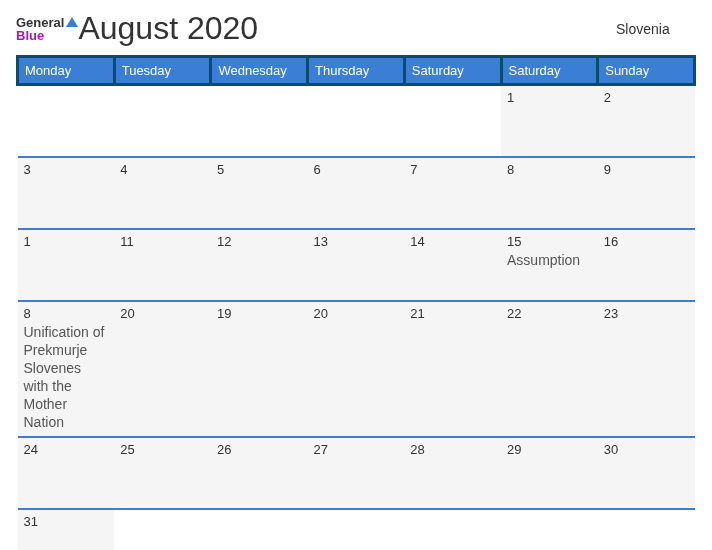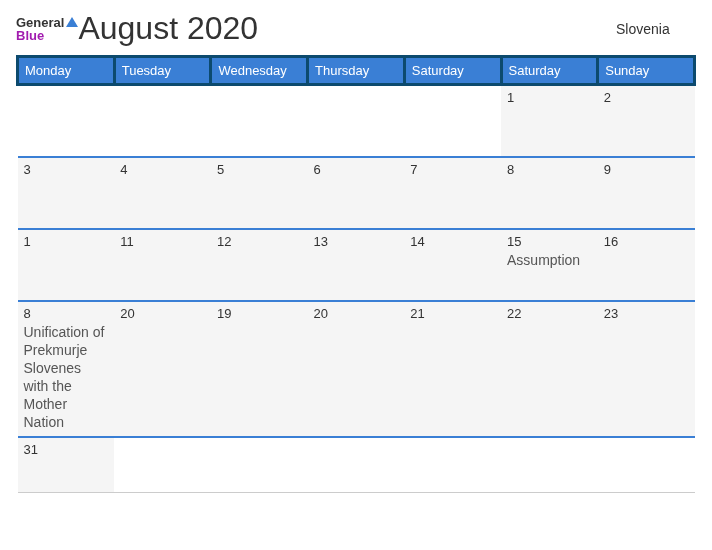--- a/index.html
+++ b/index.html
@@ -216,20 +216,43 @@
           <td class="day-cell">
             <span class="day-num">21</span>
           </td>
           <td class="day-cell">
             <span class="day-num">22</span>
           </td>
           <td class="day-cell">
             <span class="day-num">23</span>
           </td>
         </tr>
+        <tr class="week-row">
+          <td class="day-cell">
+            <span class="day-num">24</span>
+          </td>
+          <td class="day-cell">
+            <span class="day-num">25</span>
+          </td>
+          <td class="day-cell">
+            <span class="day-num">26</span>
+          </td>
+          <td class="day-cell">
+            <span class="day-num">27</span>
+          </td>
+          <td class="day-cell">
+            <span class="day-num">28</span>
+          </td>
+          <td class="day-cell">
+            <span class="day-num">29</span>
+          </td>
+          <td class="day-cell">
+            <span class="day-num">30</span>
+          </td>
+        </tr>
         <tr class="week-row row-last">
           <td class="day-cell">
             <span class="day-num">31</span>
           </td>
           <td class="day-cell empty"></td>
           <td class="day-cell empty"></td>
           <td class="day-cell empty"></td>
           <td class="day-cell empty"></td>
           <td class="day-cell empty"></td>
           <td class="day-cell empty"></td>

